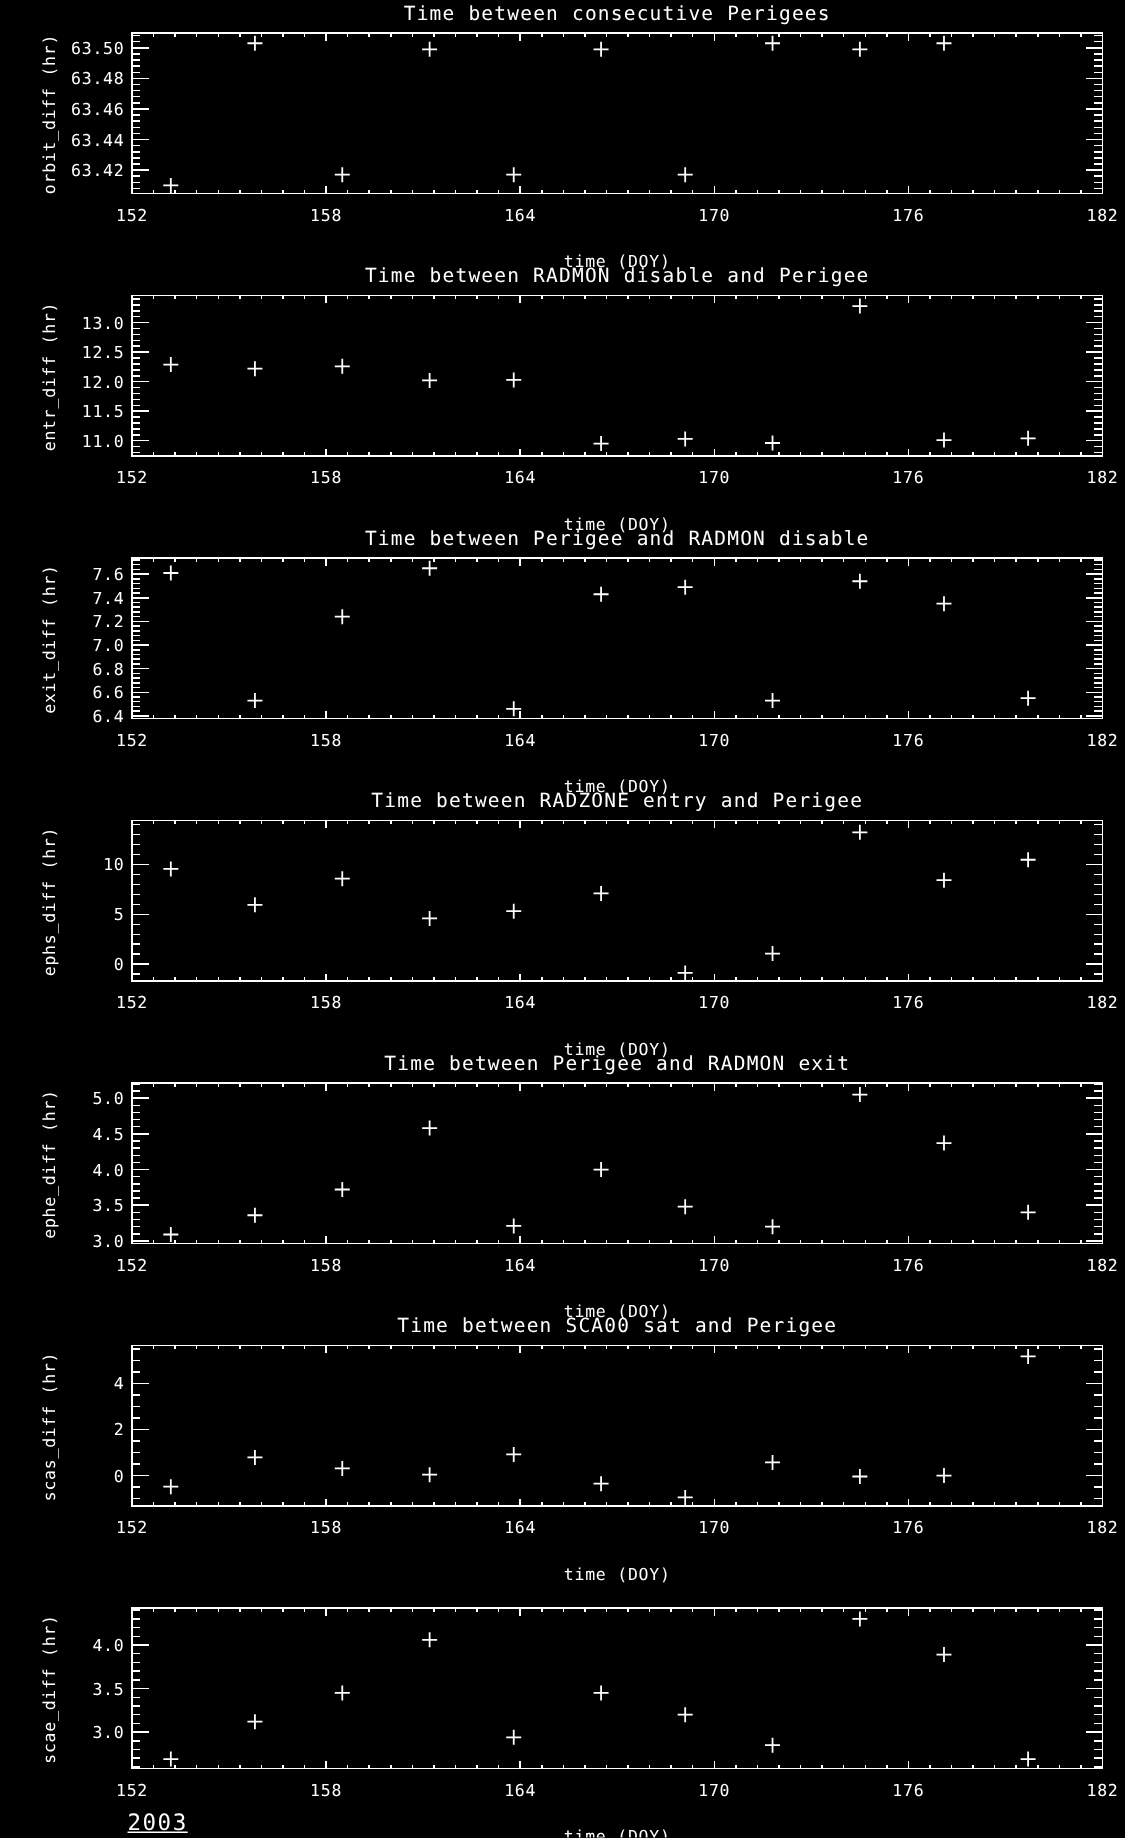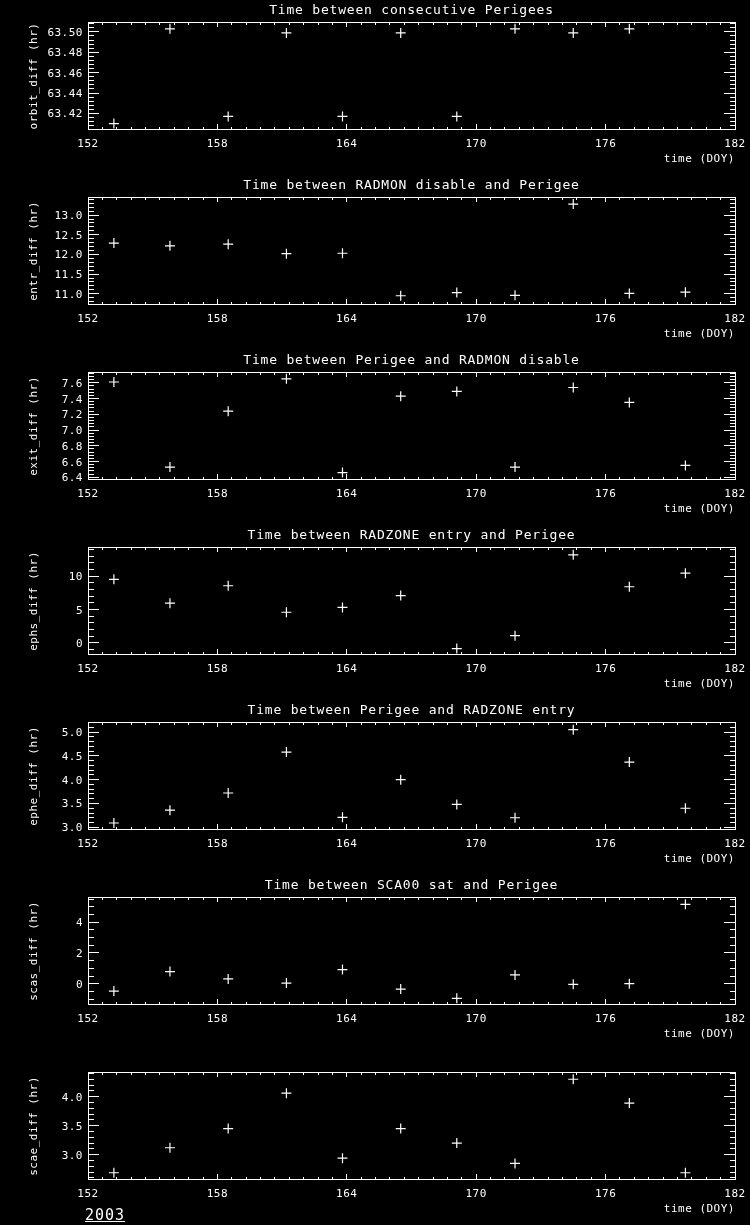--- a/index.html
+++ b/index.html
@@ -13,22 +13,22 @@
   .title{
     position:absolute;left:88px;width:647px;top:2px;
     text-align:center;font-size:13px;letter-spacing:0.8px;white-space:nowrap;
   }
   .ylabel{
     position:absolute;left:33px;top:76px;
     transform:translate(-50%,-50%) rotate(-90deg);
     font-size:11px;letter-spacing:0.5px;white-space:nowrap;
   }
   .xlabel{
-    position:absolute;left:88px;width:647px;top:152px;
-    text-align:right;font-size:11px;letter-spacing:0.5px;
+    position:absolute;left:88px;width:647px;top:168px;
+    text-align:center;font-size:11px;letter-spacing:0.5px;
   }
   .plot{position:absolute;left:0;top:0;}
   #year{position:absolute;left:85px;top:1206px;font-size:15px;letter-spacing:1px;text-decoration:underline;}
   svg text{
     font-family:"DejaVu Sans Mono",monospace;
     font-size:11px;fill:#ffffff;letter-spacing:0.5px;
   }
 </style>
 </head>
 <body>
@@ -788,21 +788,21 @@
         <path d="M 510.0200000000002 110.6894835096453 L 520.0200000000002 110.6894835096453 M 515.0200000000002 105.6894835096453 L 515.0200000000002 115.6894835096453"></path>
         <path d="M 568.25 29.856876166770377 L 578.25 29.856876166770377 M 573.25 24.856876166770377 L 573.25 34.85687616677038"></path>
         <path d="M 624.3233333333332 61.75046670815185 L 634.3233333333332 61.75046670815185 M 629.3233333333332 56.75046670815185 L 629.3233333333332 66.75046670815185"></path>
         <path d="M 680.3966666666664 48.16739265712508 L 690.3966666666664 48.16739265712508 M 685.3966666666664 43.16739265712508 L 685.3966666666664 53.16739265712508"></path>
       </g>
     </svg>
   <div class="xlabel">time (DOY)</div>
 </section>
 
 <section class="subplot" style="top:700px">
-  <div class="title">Time between Perigee and RADZONE entry</div>
+  <div class="title">Time between Perigee and RADMON exit</div>
   <div class="ylabel">ephe_diff (hr)</div>
   <svg class="plot" width="750" height="175">
       <g stroke="#ffffff" stroke-width="1" shape-rendering="crispEdges">
         <rect x="88" y="22" width="647" height="107" fill="none"></rect>
         <line x1="88" y1="129" x2="88" y2="124"></line>
         <line x1="88" y1="22" x2="88" y2="27"></line>
         <line x1="102.37777777777757" y1="129" x2="102.37777777777757" y2="126.5"></line>
         <line x1="102.37777777777757" y1="22" x2="102.37777777777757" y2="24.5"></line>
         <line x1="116.75555555555576" y1="129" x2="116.75555555555576" y2="126.5"></line>
         <line x1="116.75555555555576" y1="22" x2="116.75555555555576" y2="24.5"></line>

